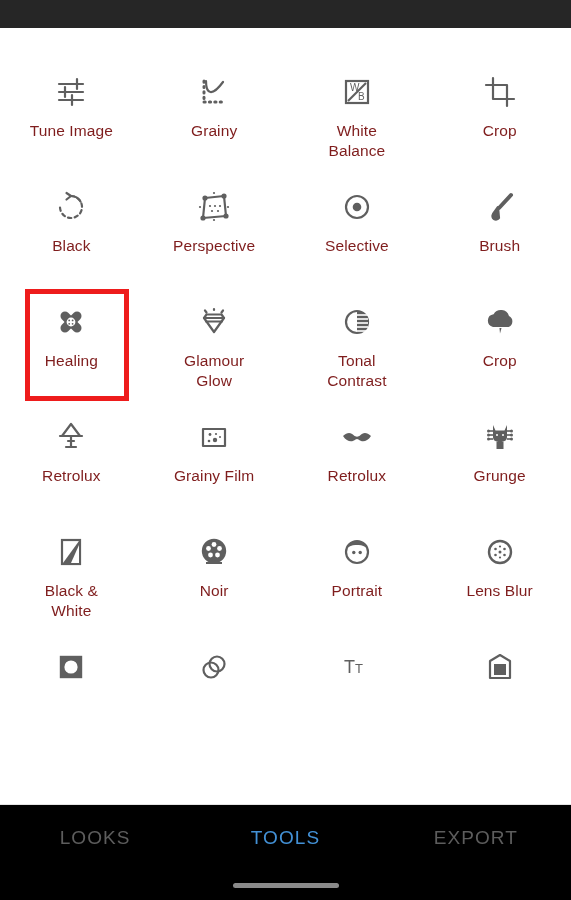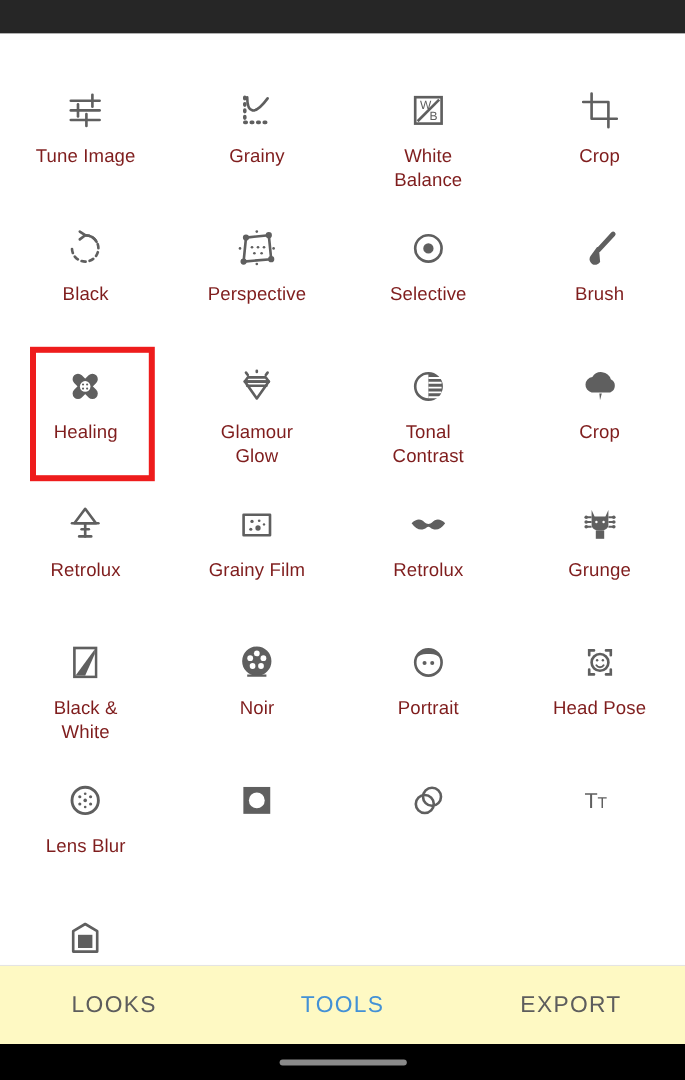--- a/index.html
+++ b/index.html
@@ -88,21 +88,21 @@
     height: 102px;
     border: 5px solid #ee1c1c;
     pointer-events: none;
   }
 
   
   .tab-bar {
     flex: 0 0 66px;
     height: 66px;
     width: 100%;
-    background: #fef9c3;
+    background: #000000;
     border-top: 1px solid #e4e4e4;
     display: flex;
     align-items: center;
   }
 
   .tab {
     flex: 1 1 0;
     text-align: center;
     font-size: 19px;
     letter-spacing: 1.1px;
@@ -385,35 +385,20 @@
               <circle cx="20" cy="20" r="11"></circle>
               <path d="M9.6 16.5 A11 11 0 0 1 30.4 16.5 A13 13 0 0 0 20 13 A13 13 0 0 0 9.6 16.5 Z" fill="currentColor" stroke="none"></path>
               <circle cx="16.8" cy="20.5" r="1.7" fill="currentColor" stroke="none"></circle>
               <circle cx="23.2" cy="20.5" r="1.7" fill="currentColor" stroke="none"></circle>
             </svg>
           </div>
           <div class="tool-label">Portrait</div>
         </div>
         <div class="tool-cell">
           <div class="tool-icon">
-            <svg width="40" height="40" viewBox="0 0 40 40" fill="none" stroke="currentColor" stroke-width="2.2" stroke-linecap="round">
-              <path d="M11 14 V10 H15"></path>
-              <path d="M25 10 H29 V14"></path>
-              <path d="M29 26 V30 H25"></path>
-              <path d="M15 30 H11 V26"></path>
-              <circle cx="20" cy="20" r="7"></circle>
-              <circle cx="17.6" cy="18.2" r="1" fill="currentColor" stroke="none"></circle>
-              <circle cx="22.4" cy="18.2" r="1" fill="currentColor" stroke="none"></circle>
-              <path d="M17 22.4 A3.6 3.6 0 0 0 23 22.4" stroke-width="1.6"></path>
-            </svg>
-          </div>
-          <div class="tool-label">Head Pose</div>
-        </div>
-        <div class="tool-cell">
-          <div class="tool-icon">
             <svg width="40" height="40" viewBox="0 0 40 40" fill="none" stroke="currentColor" stroke-width="2.4">
               <circle cx="20" cy="20" r="11"></circle>
               <g fill="currentColor" stroke="none">
                 <circle cx="20" cy="14.5" r="1.1"></circle>
                 <circle cx="15.5" cy="17" r="1.3"></circle>
                 <circle cx="24.5" cy="17" r="1.3"></circle>
                 <circle cx="20" cy="20" r="1.5"></circle>
                 <circle cx="15.5" cy="23" r="1.3"></circle>
                 <circle cx="24.5" cy="23" r="1.3"></circle>
                 <circle cx="20" cy="25.5" r="1.1"></circle>

